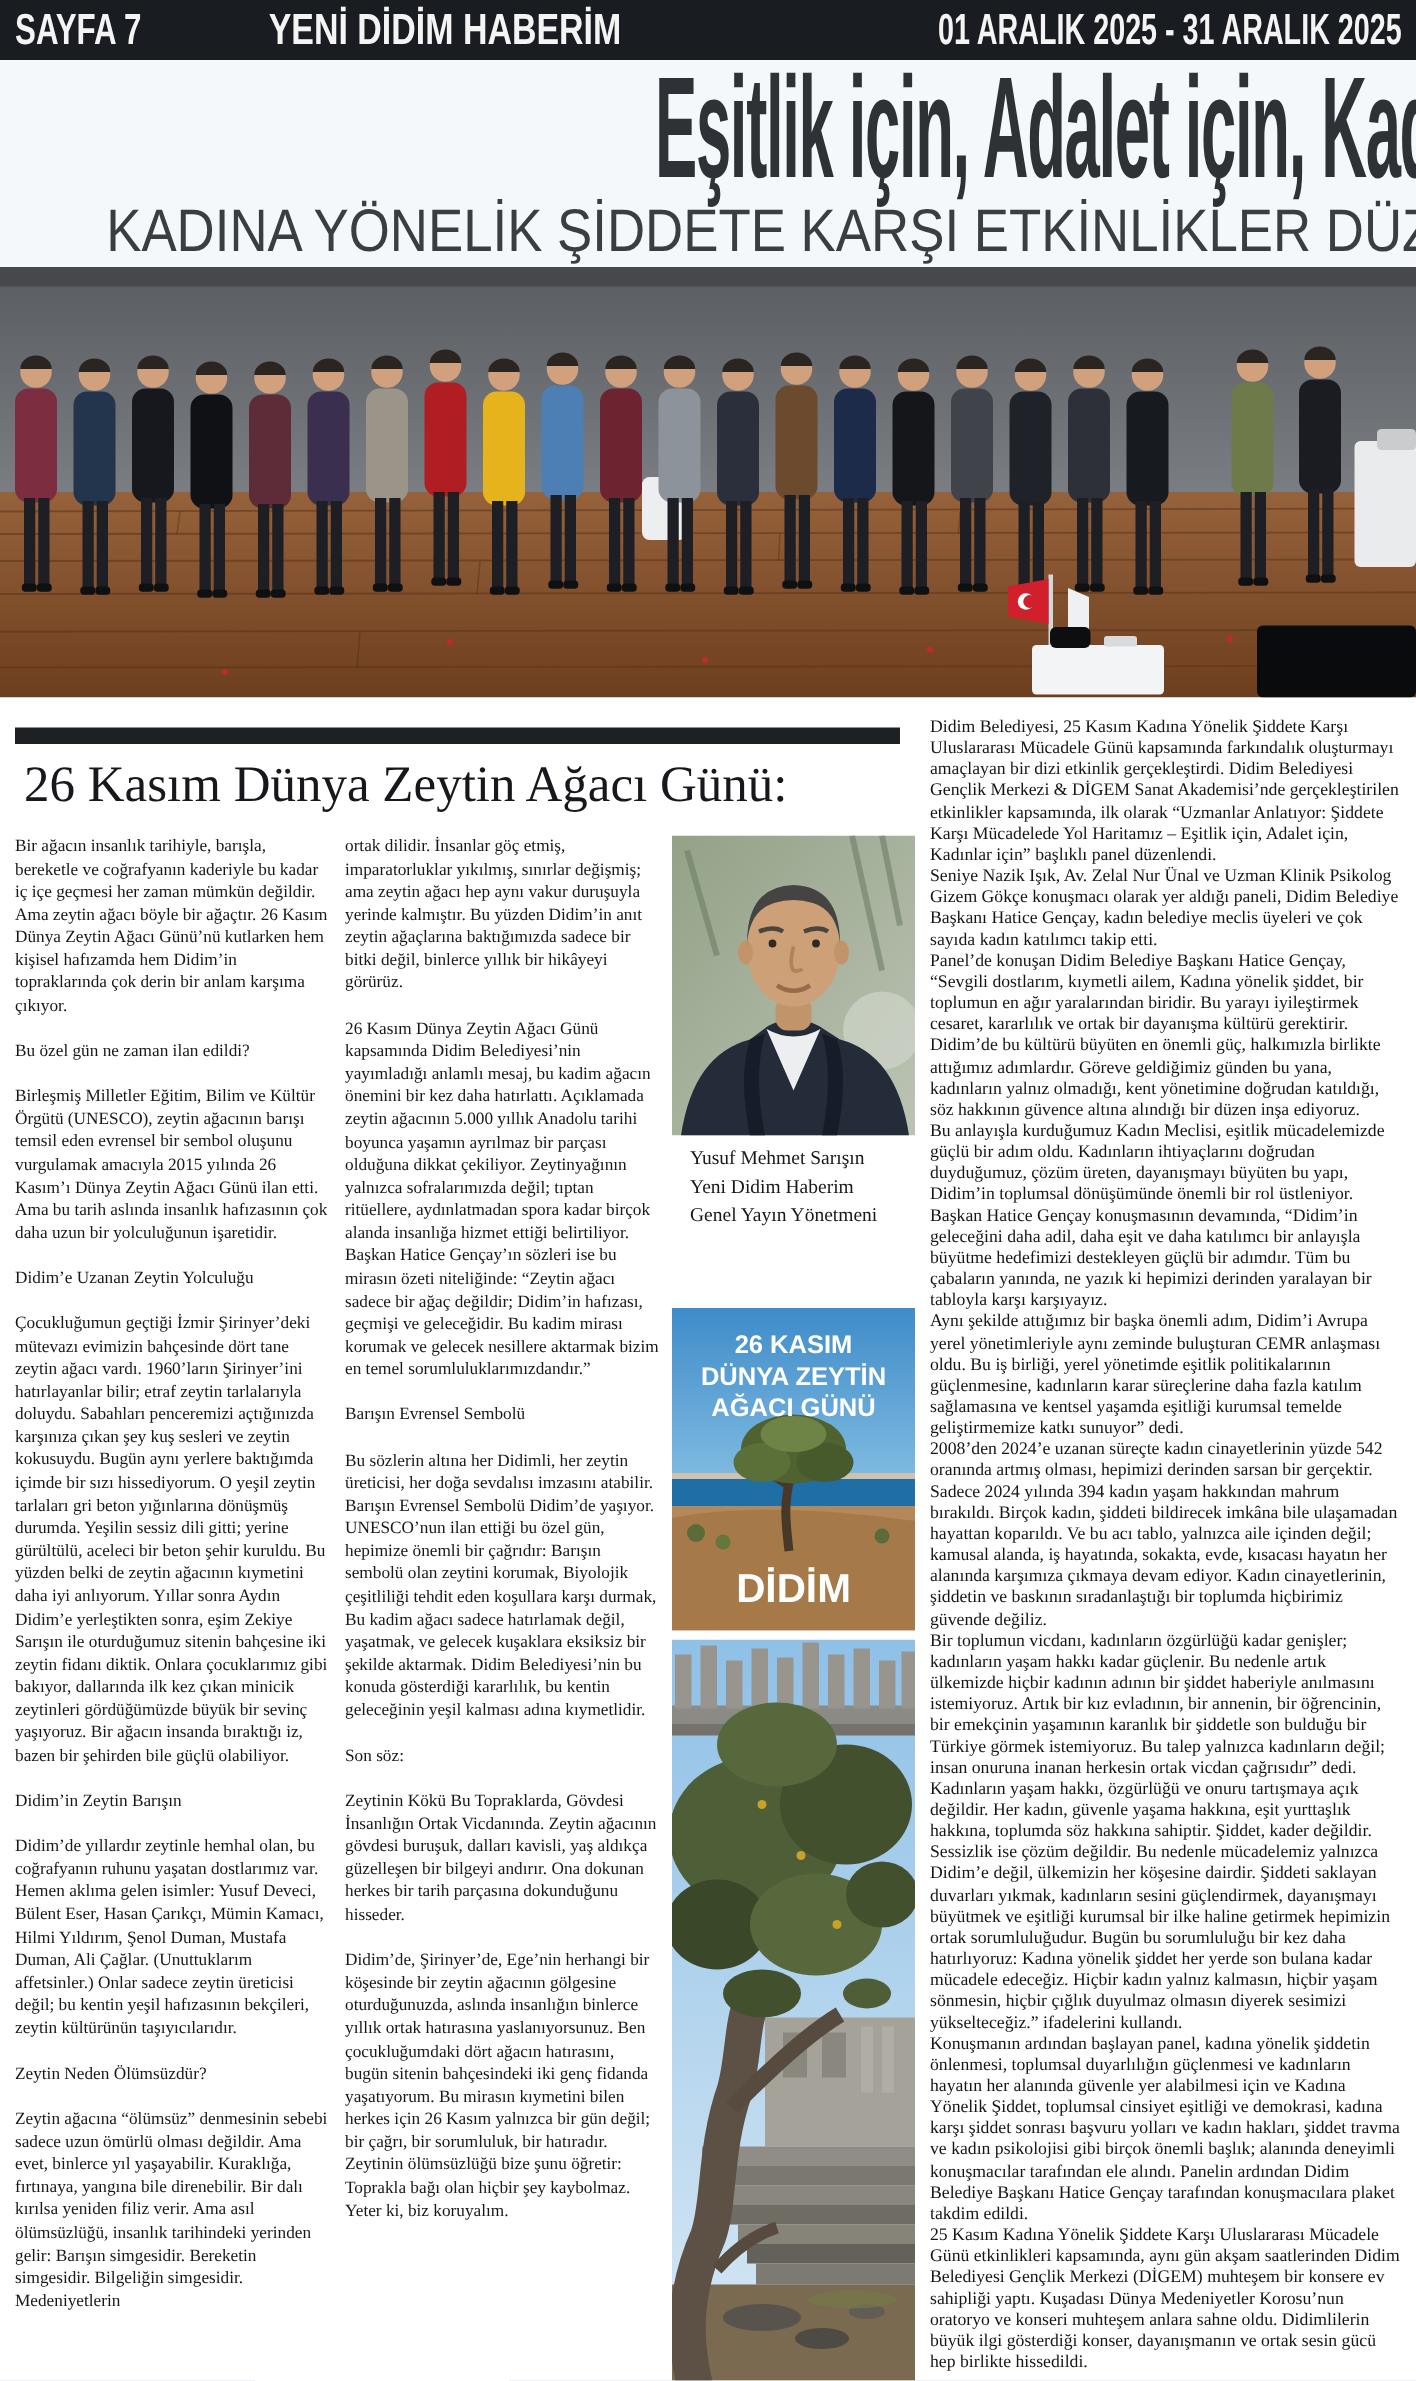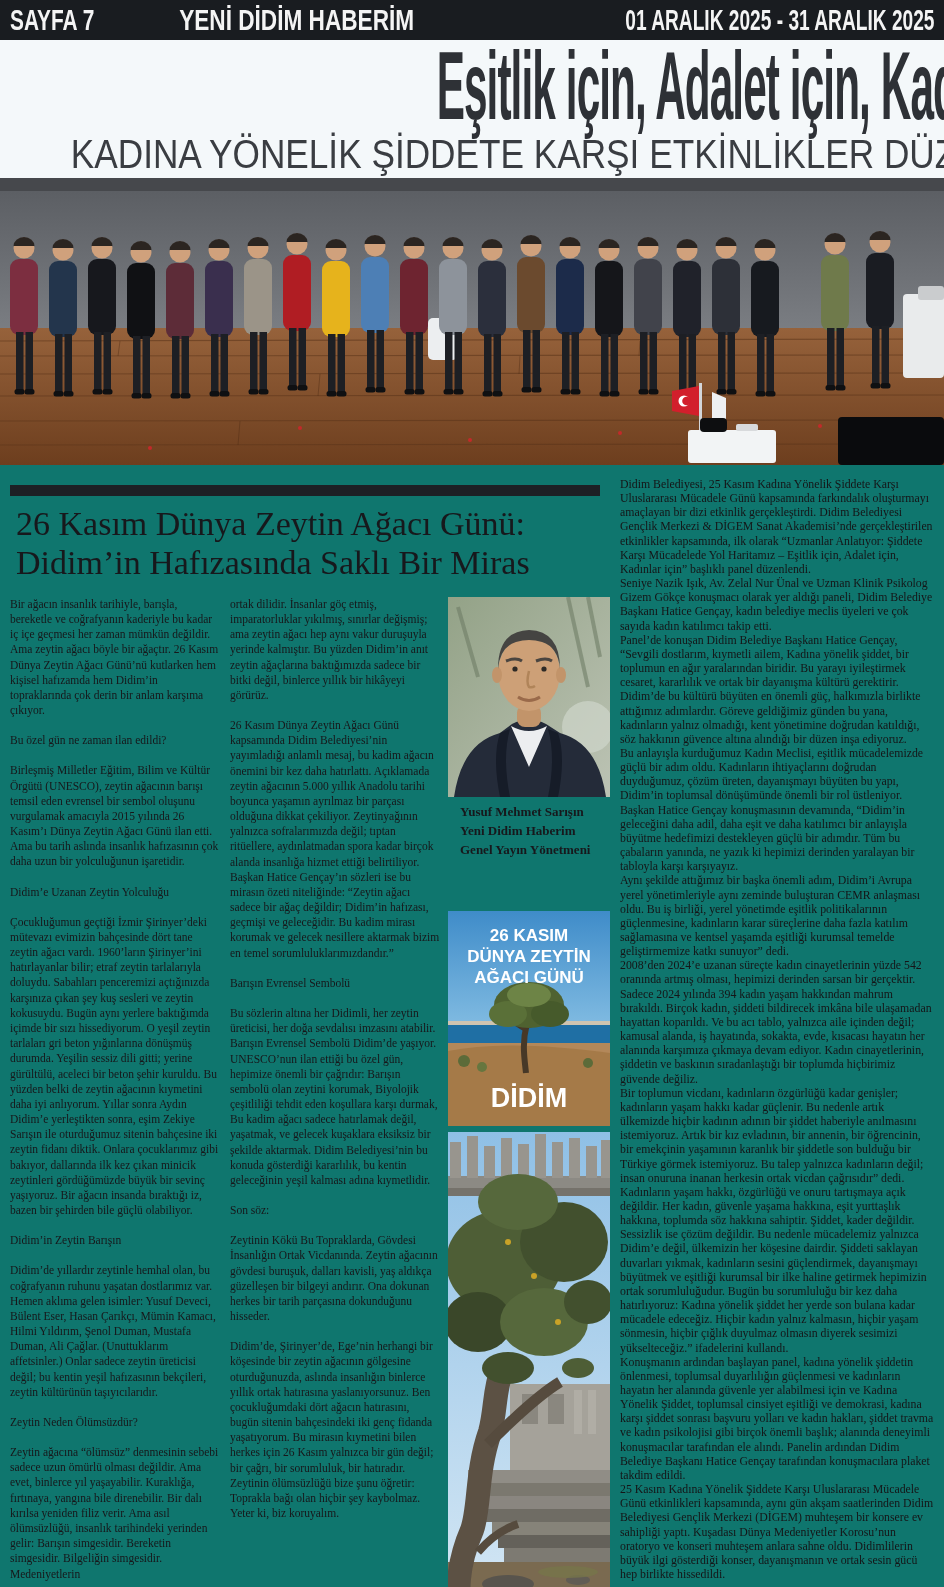--- a/index.html
+++ b/index.html
@@ -1,16 +1,16 @@
 <!DOCTYPE html>
 <html><head>
 <meta charset="utf-8">
 <style>
   html,body{margin:0;padding:0;background:#dfe5e9;}
-  .page{position:relative;width:944px;height:1587px;overflow:hidden;background:#0f766e;
+  .page{position:relative;width:944px;height:1587px;overflow:hidden;background:#ffffff;
         font-family:"Liberation Serif",serif;color:#141414;}
   
   .masthead{height:40px;background:#191c20;color:#f4f4f4;display:flex;align-items:center;
             justify-content:space-between;padding:0 10px;font-family:"Liberation Sans",sans-serif;
             font-weight:700;font-size:29px;white-space:nowrap;}
   .cond-l{display:inline-block;transform:scaleX(.72);transform-origin:left center;}
   .cond-c{display:inline-block;transform:scaleX(.78);transform-origin:center;}
   .cond-r{display:inline-block;transform:scaleX(.66);transform-origin:right center;}
   
   .banner{text-align:center;background:#f4f8fa;}
@@ -28,21 +28,21 @@
   .main{display:flex;padding:0 8px 0 10px;}
   .left-region{width:600px;}
   .rule{width:590px;height:11px;background:#1d2025;margin-top:20px;}
   .a-title{font-size:34px;line-height:1.16;font-weight:400;color:#17181c;margin:8px 0 14px 6px;}
   .cols{display:flex;gap:8px;}
   .tcol{width:212px;}
   .tcol.c2{width:210px;}
   .tcol p{margin:0 0 15px 0;font-size:11.5px;line-height:1.32;color:#17171a;}
   .icol{width:162px;}
   .icol svg{display:block;}
-  .caption{font-weight:700;font-size:13px;line-height:1.45;padding:6px 0 8px 12px;color:#17181c;}
+  .caption{font-weight:400;font-size:13px;line-height:1.45;padding:6px 0 8px 12px;color:#17181c;}
   .poster-wrap{margin-bottom:6px;margin-top:44px;}
   .rcol{width:316px;margin-left:10px;padding-top:12px;}
   .rcol p{margin:0;font-size:11.8px;line-height:1.2;color:#151517;}
 </style>
 </head>
 <body>
 
 <div class="page">
 
   <div class="masthead">
@@ -153,21 +153,20 @@
     </g>
     <rect x="838" y="239" width="106" height="48" rx="4" fill="#0a0b0d"></rect>
   </svg>
 
   <div class="main">
 
     <div class="left-region">
       <div class="rule"></div>
       <h3 class="a-title">
         <span>26 Kasım Dünya Zeytin Ağacı Günü:</span><br>
-        <span>Didim’in Hafızasında Saklı Bir Miras</span>
       </h3>
       <div class="cols">
         <div class="tcol">
           <p>Bir ağacın insanlık tarihiyle, barışla, bereketle ve coğrafyanın kaderiyle bu kadar iç içe geçmesi her zaman mümkün değildir. Ama zeytin ağacı böyle bir ağaçtır. 26 Kasım Dünya Zeytin Ağacı Günü’nü kutlarken hem kişisel hafızamda hem Didim’in topraklarında çok derin bir anlam karşıma çıkıyor.</p>
           <p>Bu özel gün ne zaman ilan edildi?</p>
           <p>Birleşmiş Milletler Eğitim, Bilim ve Kültür Örgütü (UNESCO), zeytin ağacının barışı temsil eden evrensel bir sembol oluşunu vurgulamak amacıyla 2015 yılında 26 Kasım’ı Dünya Zeytin Ağacı Günü ilan etti. Ama bu tarih aslında insanlık hafızasının çok daha uzun bir yolculuğunun işaretidir.</p>
           <p>Didim’e Uzanan Zeytin Yolculuğu</p>
           <p>Çocukluğumun geçtiği İzmir Şirinyer’deki mütevazı evimizin bahçesinde dört tane zeytin ağacı vardı. 1960’ların Şirinyer’ini hatırlayanlar bilir; etraf zeytin tarlalarıyla doluydu. Sabahları penceremizi açtığınızda karşınıza çıkan şey kuş sesleri ve zeytin kokusuydu. Bugün aynı yerlere baktığımda içimde bir sızı hissediyorum. O yeşil zeytin tarlaları gri beton yığınlarına dönüşmüş durumda. Yeşilin sessiz dili gitti; yerine gürültülü, aceleci bir beton şehir kuruldu. Bu yüzden belki de zeytin ağacının kıymetini daha iyi anlıyorum. Yıllar sonra Aydın Didim’e yerleştikten sonra, eşim Zekiye Sarışın ile oturduğumuz sitenin bahçesine iki zeytin fidanı diktik. Onlara çocuklarımız gibi bakıyor, dallarında ilk kez çıkan minicik zeytinleri gördüğümüzde büyük bir sevinç yaşıyoruz. Bir ağacın insanda bıraktığı iz, bazen bir şehirden bile güçlü olabiliyor.</p>
           <p>Didim’in Zeytin Barışın</p>
           <p>Didim’de yıllardır zeytinle hemhal olan, bu coğrafyanın ruhunu yaşatan dostlarımız var. Hemen aklıma gelen isimler: Yusuf Deveci, Bülent Eser, Hasan Çarıkçı, Mümin Kamacı, Hilmi Yıldırım, Şenol Duman, Mustafa Duman, Ali Çağlar. (Unuttuklarım affetsinler.) Onlar sadece zeytin üreticisi değil; bu kentin yeşil hafızasının bekçileri, zeytin kültürünün taşıyıcılarıdır.</p>

